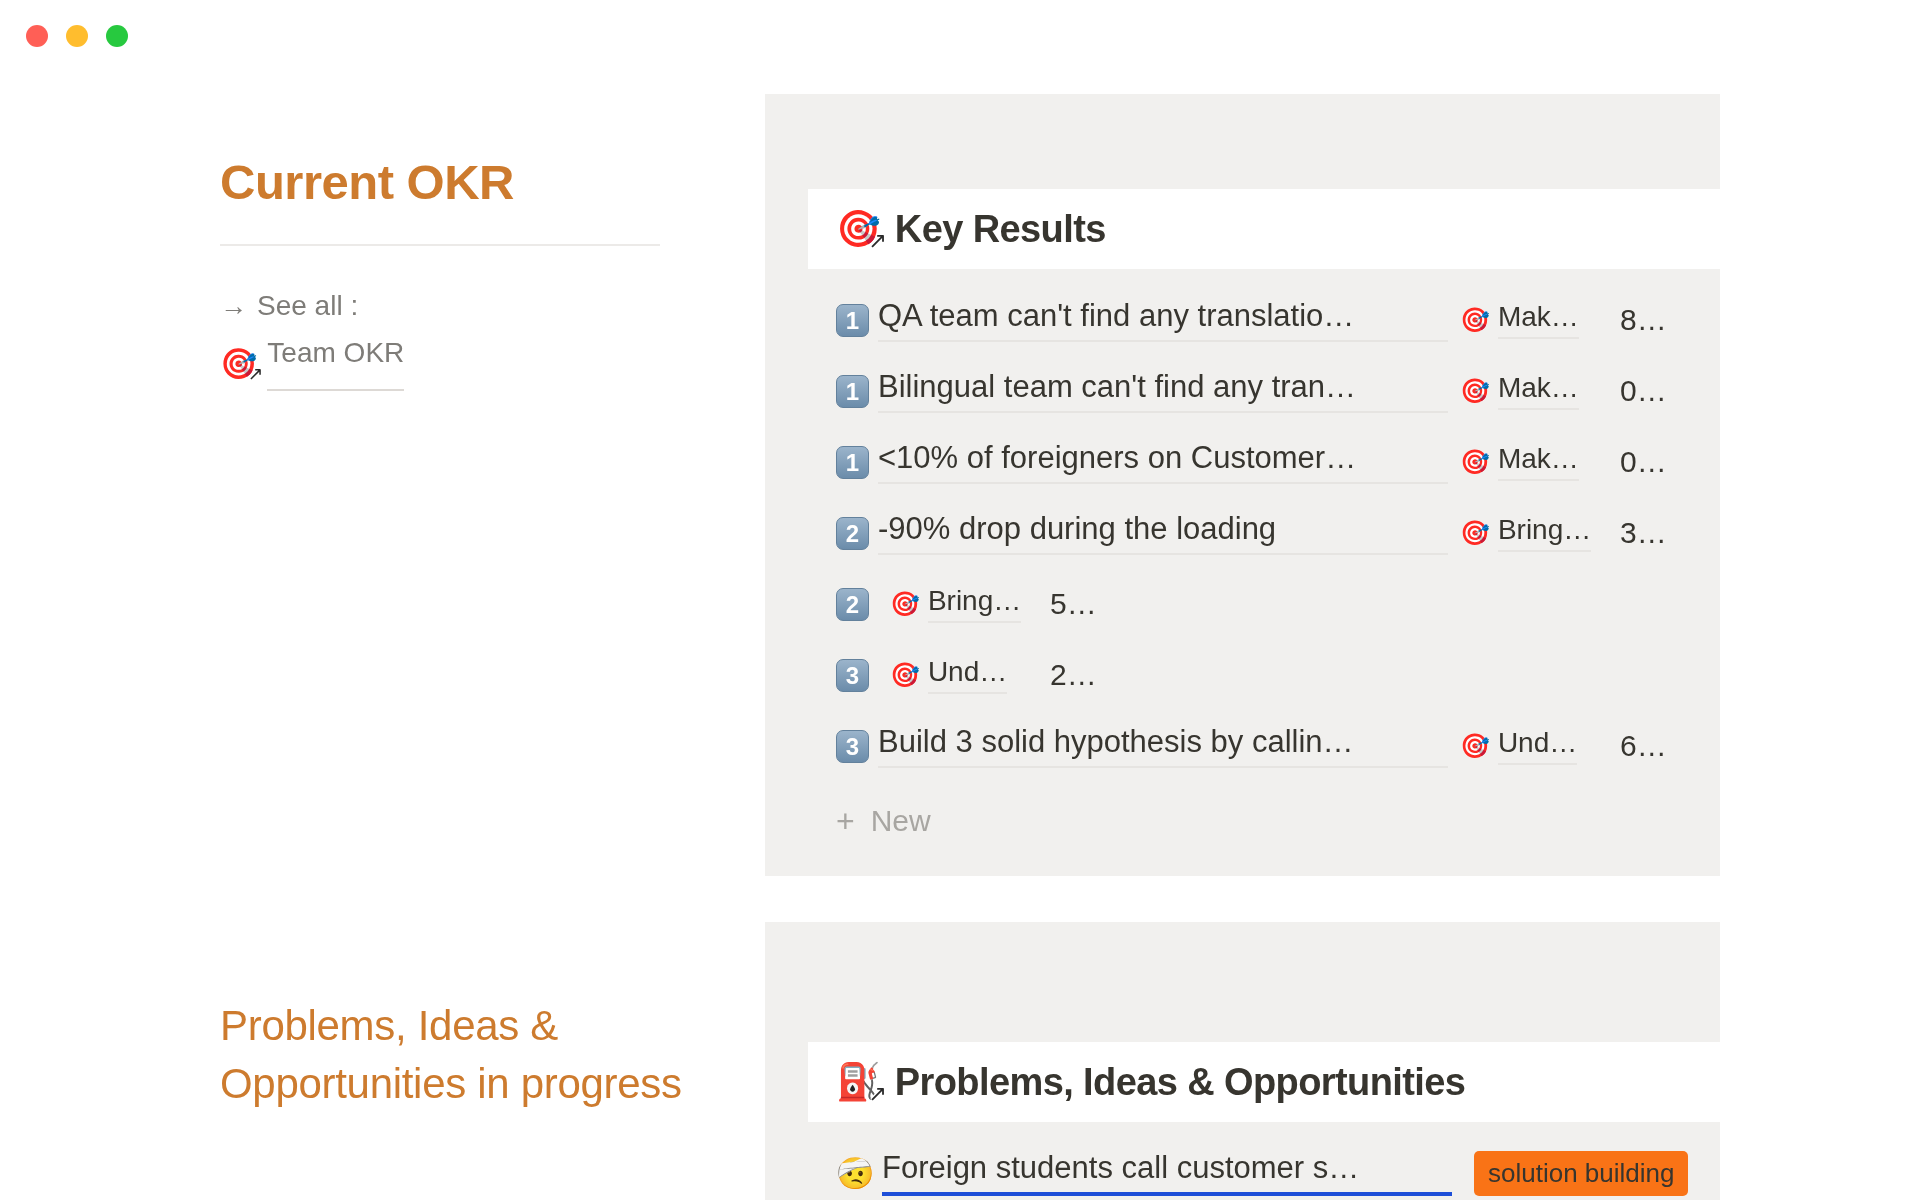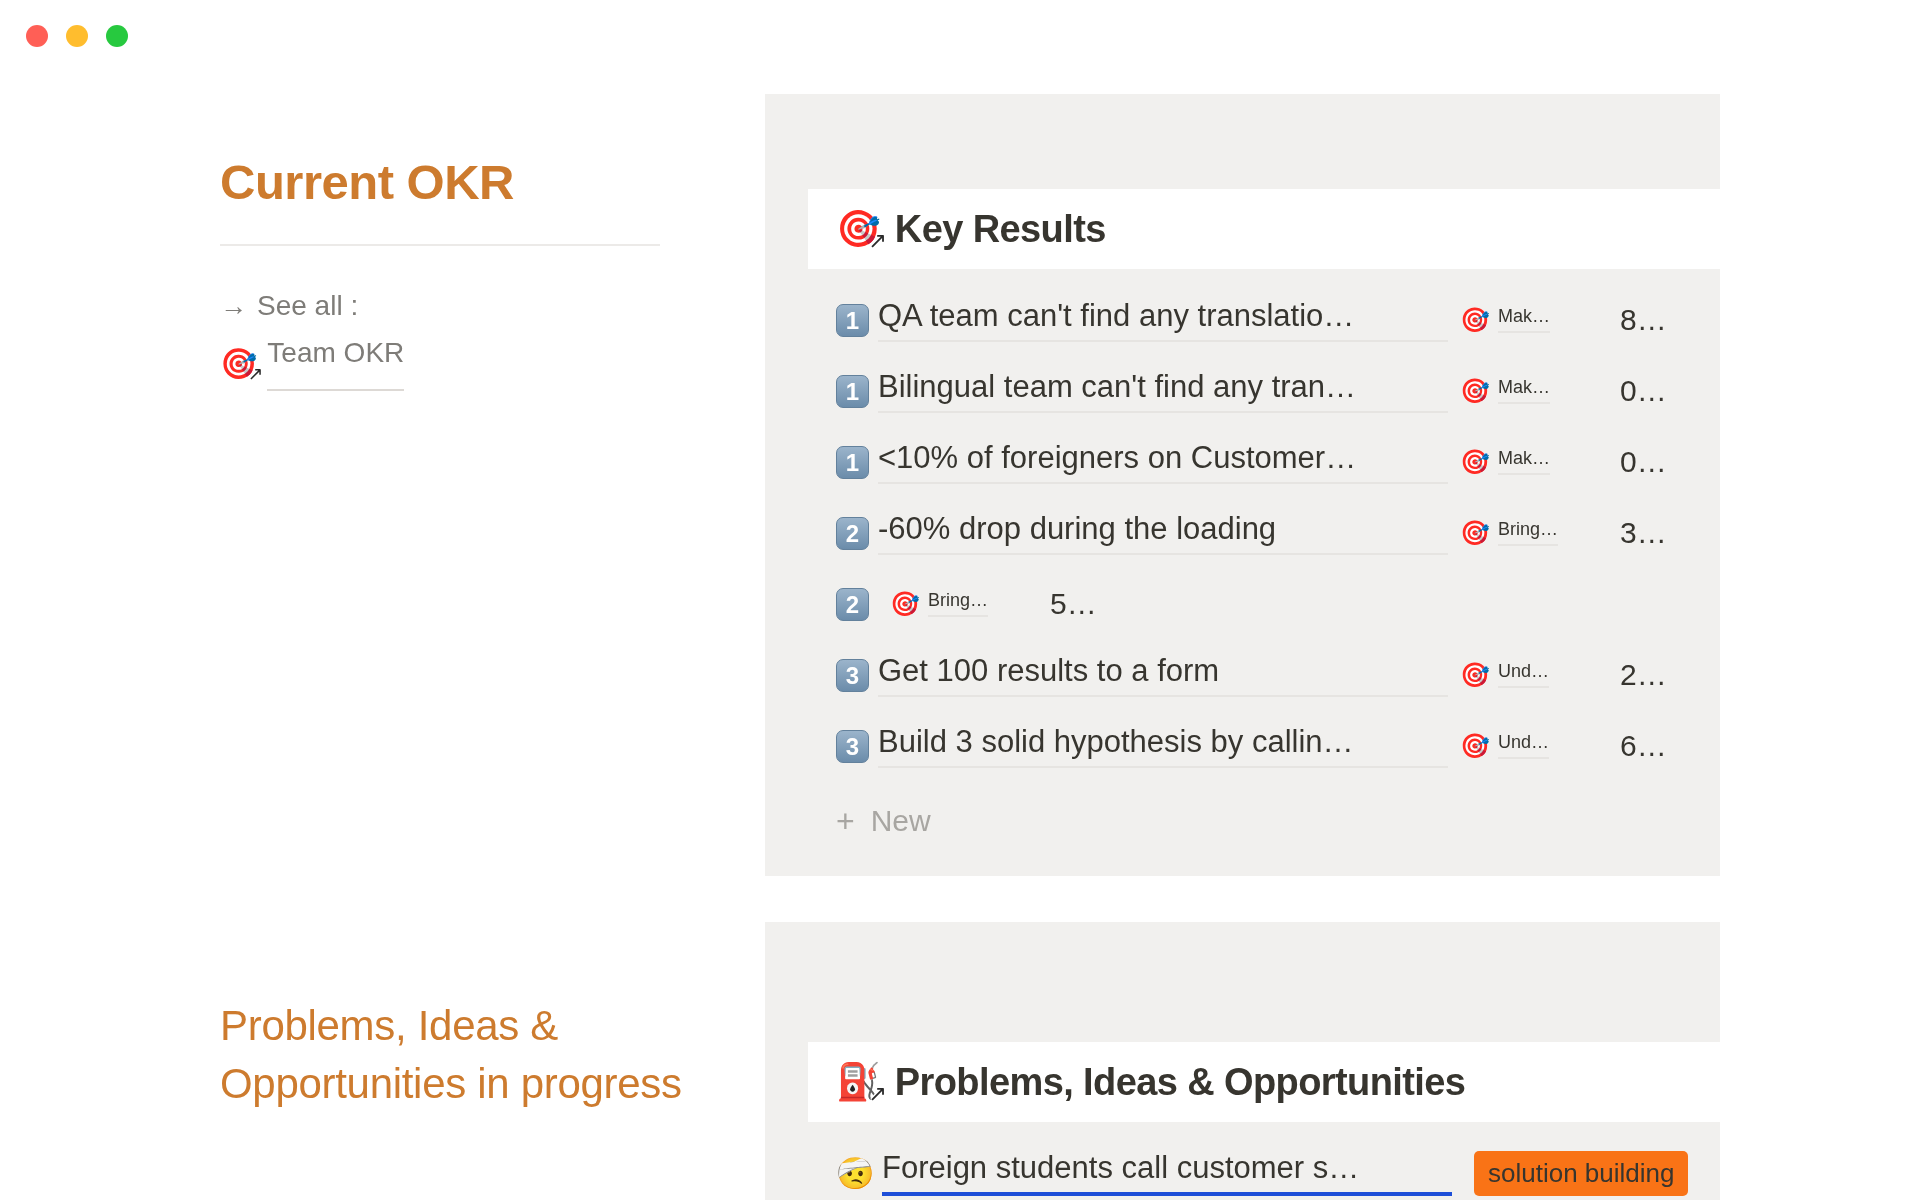--- a/index.html
+++ b/index.html
@@ -196,21 +196,21 @@
   }
   .row-relation {
     display: flex;
     align-items: center;
     gap: 8px;
     flex: 0 0 160px;
     margin-left: 12px;
   }
   .row-relation-emoji { font-size: 24px; line-height: 1; }
   .row-relation-label {
-    font-size: 18px;
+    font-size: 28px;
     color: #37352f;
     border-bottom: 2px solid #e6e4e1;
     padding-bottom: 4px;
     white-space: nowrap;
     overflow: hidden;
     text-align: right;
   }
   .row-value {
     font-size: 30px;
     color: #37352f;
@@ -357,21 +357,21 @@
           <span class="row-relation-emoji">🎯</span>
           <span class="row-relation-label">Mak…</span>
         </span>
         <span class="row-value">0…</span>
       </div>
 
       <div class="row">
         <span class="row-keycap">
           <span class="keycap-box">2</span>
         </span>
-        <span class="row-title">-60% drop during the loading</span>
+        <span class="row-title">-90% drop during the loading</span>
         <span class="row-relation">
           <span class="row-relation-emoji">🎯</span>
           <span class="row-relation-label">Bring…</span>
         </span>
         <span class="row-value">3…</span>
       </div>
 
       <div class="row">
         <span class="row-keycap">
           <span class="keycap-box">2</span>
@@ -380,21 +380,20 @@
           <span class="row-relation-emoji">🎯</span>
           <span class="row-relation-label">Bring…</span>
         </span>
         <span class="row-value">5…</span>
       </div>
 
       <div class="row">
         <span class="row-keycap">
           <span class="keycap-box">3</span>
         </span>
-        <span class="row-title">Get 100 results to a form</span>
         <span class="row-relation">
           <span class="row-relation-emoji">🎯</span>
           <span class="row-relation-label">Und…</span>
         </span>
         <span class="row-value">2…</span>
       </div>
 
       <div class="row">
         <span class="row-keycap">
           <span class="keycap-box">3</span>

